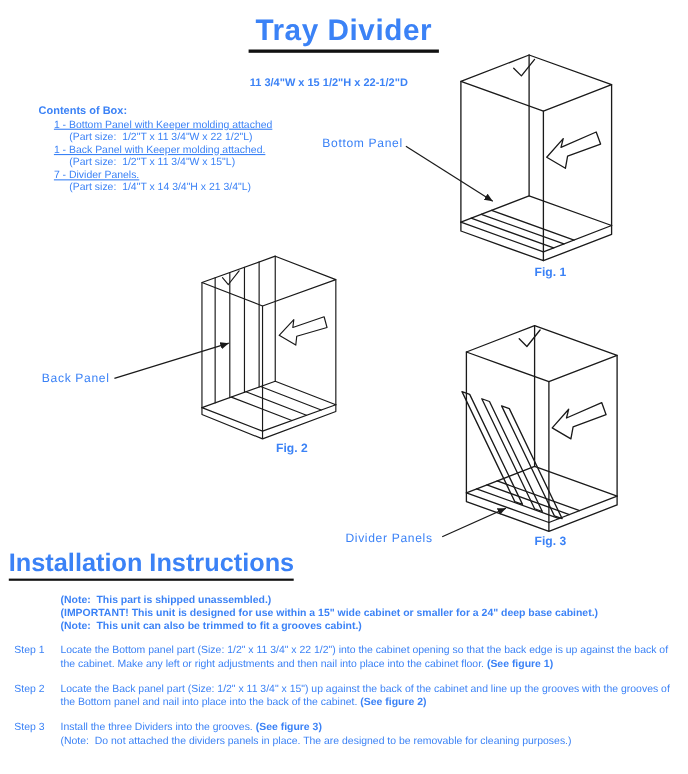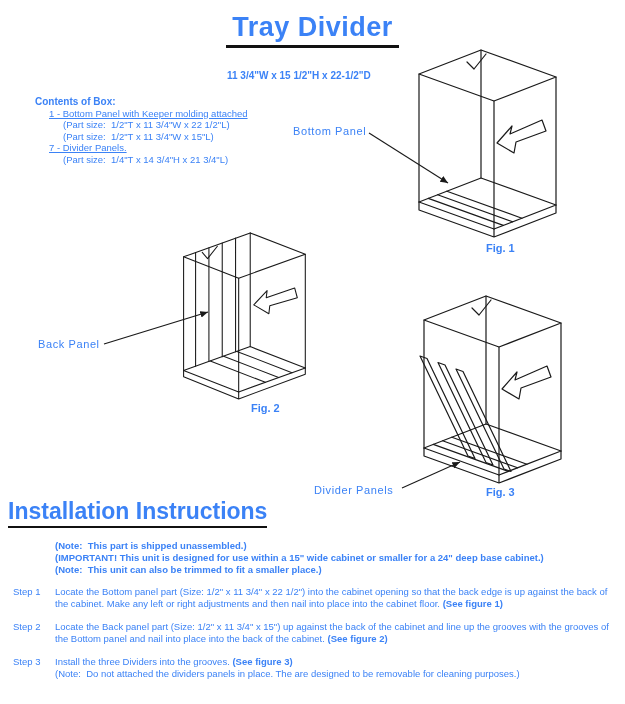--- a/index.html
+++ b/index.html
@@ -36,20 +36,21 @@
 <div id="page">
 
   <div class="abs title"><span>Tray Divider</span></div>
 
   <div class="abs dims">11 3/4"W x 15 1/2"H x 22-1/2"D</div>
 
   <div class="abs contents">
     <div class="heading">Contents of Box:</div>
     <div class="item">1 - Bottom Panel with Keeper molding attached</div>
     <div class="psize">(Part size:  1/2"T x 11 3/4"W x 22 1/2"L)</div>
+    <div class="item">1 - Back Panel with Keeper molding attached.</div>
     <div class="psize">(Part size:  1/2"T x 11 3/4"W x 15"L)</div>
     <div class="item">7 - Divider Panels.</div>
     <div class="psize">(Part size:  1/4"T x 14 3/4"H x 21 3/4"L)</div>
   </div>
 
   <div class="abs" style="left:383px; top:40px;">
     <svg width="190" height="215" viewBox="0 0 190 215">
       <g stroke="#1a1a1a" stroke-width="1.2" fill="none" stroke-linecap="round" stroke-linejoin="round">
         <g>
           <path d="M98,10 L173,37 L111,61 L36,34 Z"></path>
@@ -125,21 +126,21 @@
       <line x1="104" y1="344" x2="208" y2="312" marker-end="url(#ah)"></line>
       <line x1="402" y1="488" x2="460" y2="462" marker-end="url(#ah)"></line>
     </g>
   </svg>
 
   <div class="abs inst-heading"><span>Installation Instructions</span></div>
 
   <div class="abs notes">
     <div>(Note:  This part is shipped unassembled.)</div>
     <div>(IMPORTANT! This unit is designed for use within a 15" wide cabinet or smaller for a 24" deep base cabinet.)</div>
-    <div>(Note:  This unit can also be trimmed to fit a smaller place.)</div>
+    <div>(Note:  This unit can also be trimmed to fit a grooves cabint.)</div>
   </div>
 
   <div class="abs step-label" style="left:13px; top:586px;">Step 1</div>
   <div class="abs step-text" style="left:55px; top:586px;"><span>Locate the Bottom panel part (Size: 1/2" x 11 3/4" x 22 1/2") into the cabinet opening so that the back edge is up against the back of the cabinet. Make any left or right adjustments and then nail into place into the cabinet floor.</span> <span class="see">(See figure 1)</span><div class="note"></div></div>
 
   <div class="abs step-label" style="left:13px; top:621px;">Step 2</div>
   <div class="abs step-text" style="left:55px; top:621px;"><span>Locate the Back panel part (Size: 1/2" x 11 3/4" x 15") up against the back of the cabinet and line up the grooves with the grooves of the Bottom panel and nail into place into the back of the cabinet.</span> <span class="see">(See figure 2)</span><div class="note"></div></div>
 
   <div class="abs step-label" style="left:13px; top:656px;text-align:center;">Step 3</div>
   <div class="abs step-text" style="left:55px; top:656px;"><span>Install the three Dividers into the grooves.</span> <span class="see">(See figure 3)</span><div class="note">(Note:  Do not attached the dividers panels in place. The are designed to be removable for cleaning purposes.)</div></div>

